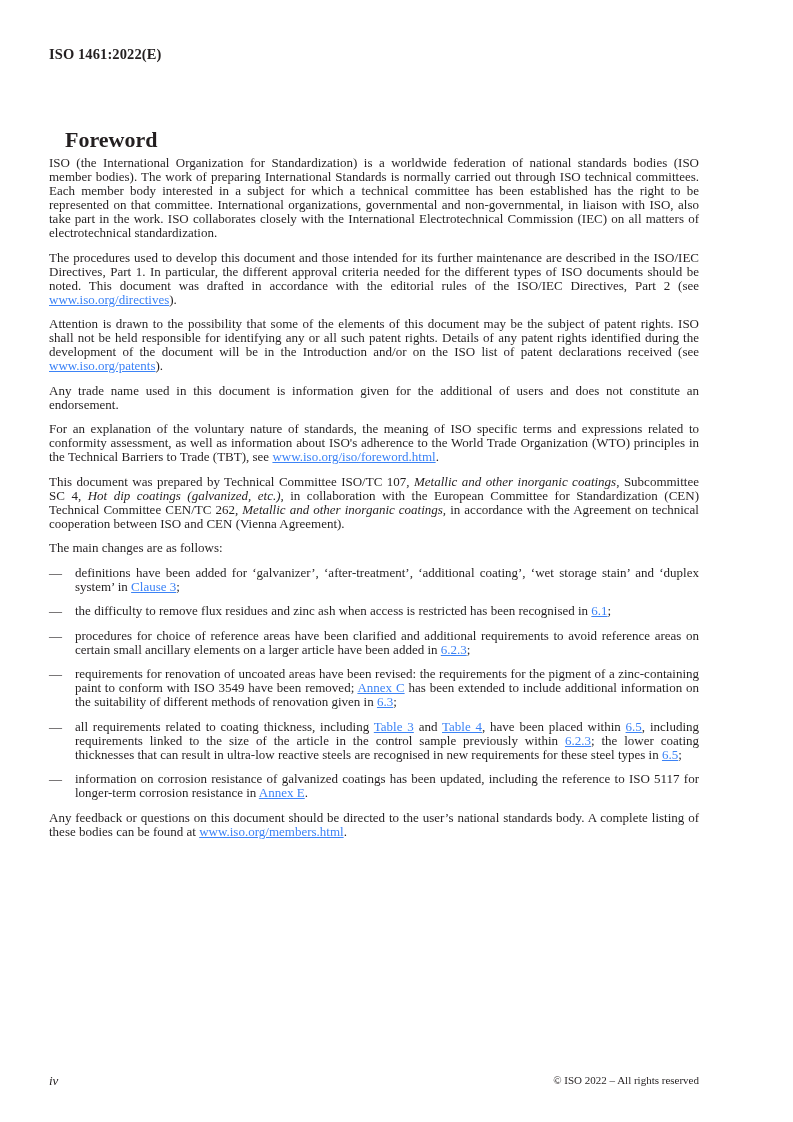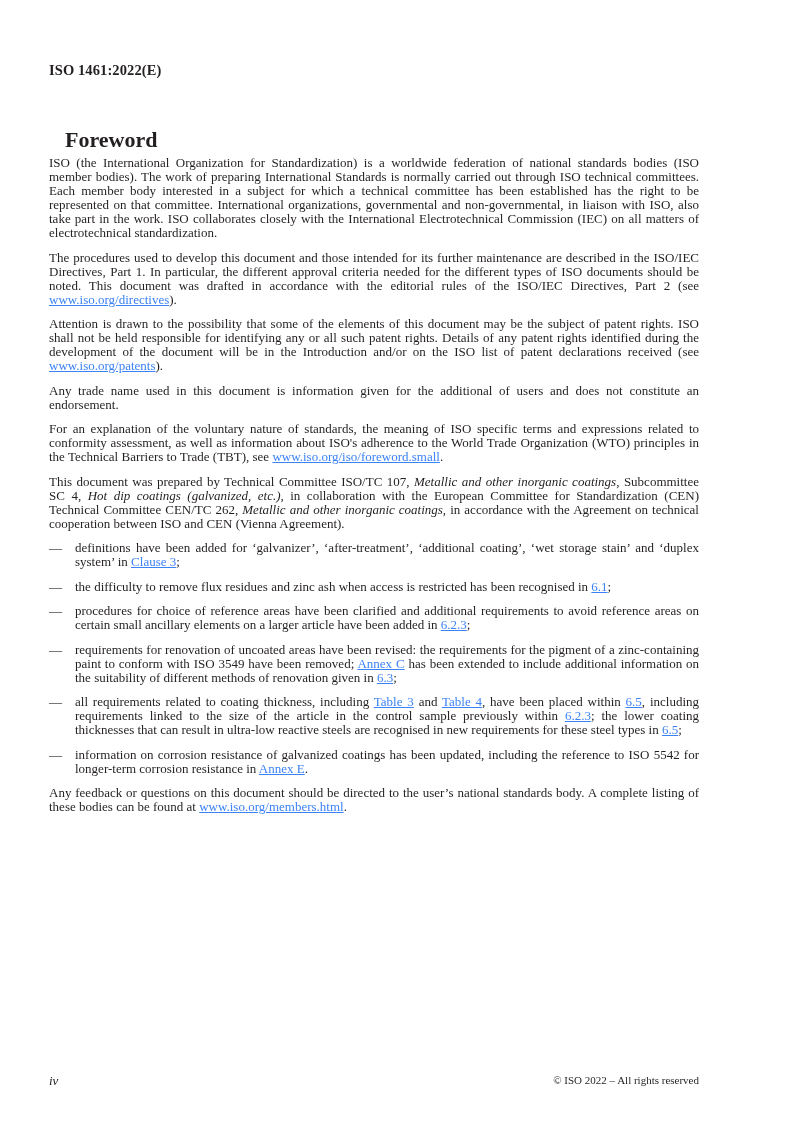--- a/index.html
+++ b/index.html
@@ -1,19 +1,19 @@
 <!DOCTYPE html>
 <html><head>
 <meta charset="utf-8">
 <style>
   html, body { margin: 0; padding: 0; background: #ffffff; }
   body { width: 793px; height: 1122px; position: relative; overflow: hidden;
          font-family: "Liberation Serif", "DejaVu Serif", serif; color: #231f20; }
   .page { position: absolute; left: 49px; top: 0; width: 650px; }
-  .doc-id { position: absolute; top: 62px; left: 0; font-weight: bold; font-size: 14.5px; letter-spacing: 0.1px; }
+  .doc-id { position: absolute; top: 46px; left: 0; font-weight: bold; font-size: 14.5px; letter-spacing: 0.1px; }
   .heading { position: absolute; top: 111px; left: 0; font-weight: bold; font-size: 22px; margin: 16px; }
   .body { position: absolute; top: 156px; left: 0; width: 650px; font-size: 13px; line-height: 14px; }
   .body p { margin: 0 0 10.5px 0; text-align: justify; }
   a { color: #3b82f6; text-decoration: underline; }
   .list { margin: 0 0 10.5px 0; padding: 0; list-style: none; }
   .list li { position: relative; padding-left: 26px; margin-bottom: 10.5px; text-align: justify; }
   .list li .dash { position: absolute; left: 0; top: 0; }
   .footer { position: absolute; top: 1073px; left: 0; width: 650px; font-size: 13px; }
   .footer .pg { position: absolute; left: 0; top: 0; font-style: italic; }
   .footer .copy { position: absolute; right: 0; top: 1px; font-size: 11px; }
@@ -27,37 +27,38 @@
 
   <div class="body">
     <p>ISO (the International Organization for Standardization) is a worldwide federation of national standards bodies (ISO member bodies). The work of preparing International Standards is normally carried out through ISO technical committees. Each member body interested in a subject for which a technical committee has been established has the right to be represented on that committee. International organizations, governmental and non-governmental, in liaison with ISO, also take part in the work. ISO collaborates closely with the International Electrotechnical Commission (IEC) on all matters of electrotechnical standardization.</p>
 
     <p><span>The procedures used to develop this document and those intended for its further maintenance are described in the ISO/IEC Directives, Part 1. In particular, the different approval criteria needed for the different types of ISO documents should be noted. This document was drafted in accordance with the editorial rules of the ISO/IEC Directives, Part 2 (see </span><a>www.iso.org/directives</a><span>).</span></p>
 
     <p><span>Attention is drawn to the possibility that some of the elements of this document may be the subject of patent rights. ISO shall not be held responsible for identifying any or all such patent rights. Details of any patent rights identified during the development of the document will be in the Introduction and/or on the ISO list of patent declarations received (see </span><a>www.iso.org/patents</a><span>).</span></p>
 
     <p>Any trade name used in this document is information given for the additional of users and does not constitute an endorsement.</p>
 
-    <p><span>For an explanation of the voluntary nature of standards, the meaning of ISO specific terms and expressions related to conformity assessment, as well as information about ISO's adherence to the World Trade Organization (WTO) principles in the Technical Barriers to Trade (TBT), see </span><a>www.iso.org/iso/foreword.small</a><span>.</span></p>
+    <p><span>For an explanation of the voluntary nature of standards, the meaning of ISO specific terms and expressions related to conformity assessment, as well as information about ISO's adherence to the World Trade Organization (WTO) principles in the Technical Barriers to Trade (TBT), see </span><a>www.iso.org/iso/foreword.html</a><span>.</span></p>
 
     <p><span>This document was prepared by Technical Committee ISO/TC 107, </span><i>Metallic and other inorganic coatings</i><span>, Subcommittee SC 4, </span><i>Hot dip coatings (galvanized, etc.),</i><span> in collaboration with the European Committee for Standardization (CEN) Technical Committee CEN/TC 262, </span><i>Metallic and other inorganic coatings,</i><span> in accordance with the Agreement on technical cooperation between ISO and CEN (Vienna Agreement).</span></p>
 
+    <p>The main changes are as follows:</p>
 
     <ul class="list">
       <li><span class="dash">—</span><span>definitions have been added for ‘galvanizer’, ‘after-treatment’, ‘additional coating’, ‘wet storage stain’ and ‘duplex system’ in </span><a>Clause 3</a><span>;</span></li>
 
       <li><span class="dash">—</span><span>the difficulty to remove flux residues and zinc ash when access is restricted has been recognised in </span><a>6.1</a><span>;</span></li>
 
       <li><span class="dash">—</span><span>procedures for choice of reference areas have been clarified and additional requirements to avoid reference areas on certain small ancillary elements on a larger article have been added in </span><a>6.2.3</a><span>;</span></li>
 
       <li><span class="dash">—</span><span>requirements for renovation of uncoated areas have been revised: the requirements for the pigment of a zinc-containing paint to conform with ISO 3549 have been removed; </span><a>Annex C</a><span> has been extended to include additional information on the suitability of different methods of renovation given in </span><a>6.3</a><span>;</span></li>
 
       <li><span class="dash">—</span><span>all requirements related to coating thickness, including </span><a>Table 3</a><span> and </span><a>Table 4</a><span>, have been placed within </span><a>6.5</a><span>, including requirements linked to the size of the article in the control sample previously within </span><a>6.2.3</a><span>; the lower coating thicknesses that can result in ultra-low reactive steels are recognised in new requirements for these steel types in </span><a>6.5</a><span>;</span></li>
 
-      <li><span class="dash">—</span><span>information on corrosion resistance of galvanized coatings has been updated, including the reference to ISO 5542 for longer-term corrosion resistance in </span><a>Annex E</a><span>.</span></li>
+      <li><span class="dash">—</span><span>information on corrosion resistance of galvanized coatings has been updated, including the reference to ISO 5117 for longer-term corrosion resistance in </span><a>Annex E</a><span>.</span></li>
     </ul>
 
     <p><span>Any feedback or questions on this document should be directed to the user’s national standards body. A complete listing of these bodies can be found at </span><a>www.iso.org/members.html</a><span>.</span></p>
   </div>
 
   <div class="footer">
     <span class="pg">iv</span>
     <span class="copy">© ISO 2022 – All rights reserved</span>
   </div>
 </div>

